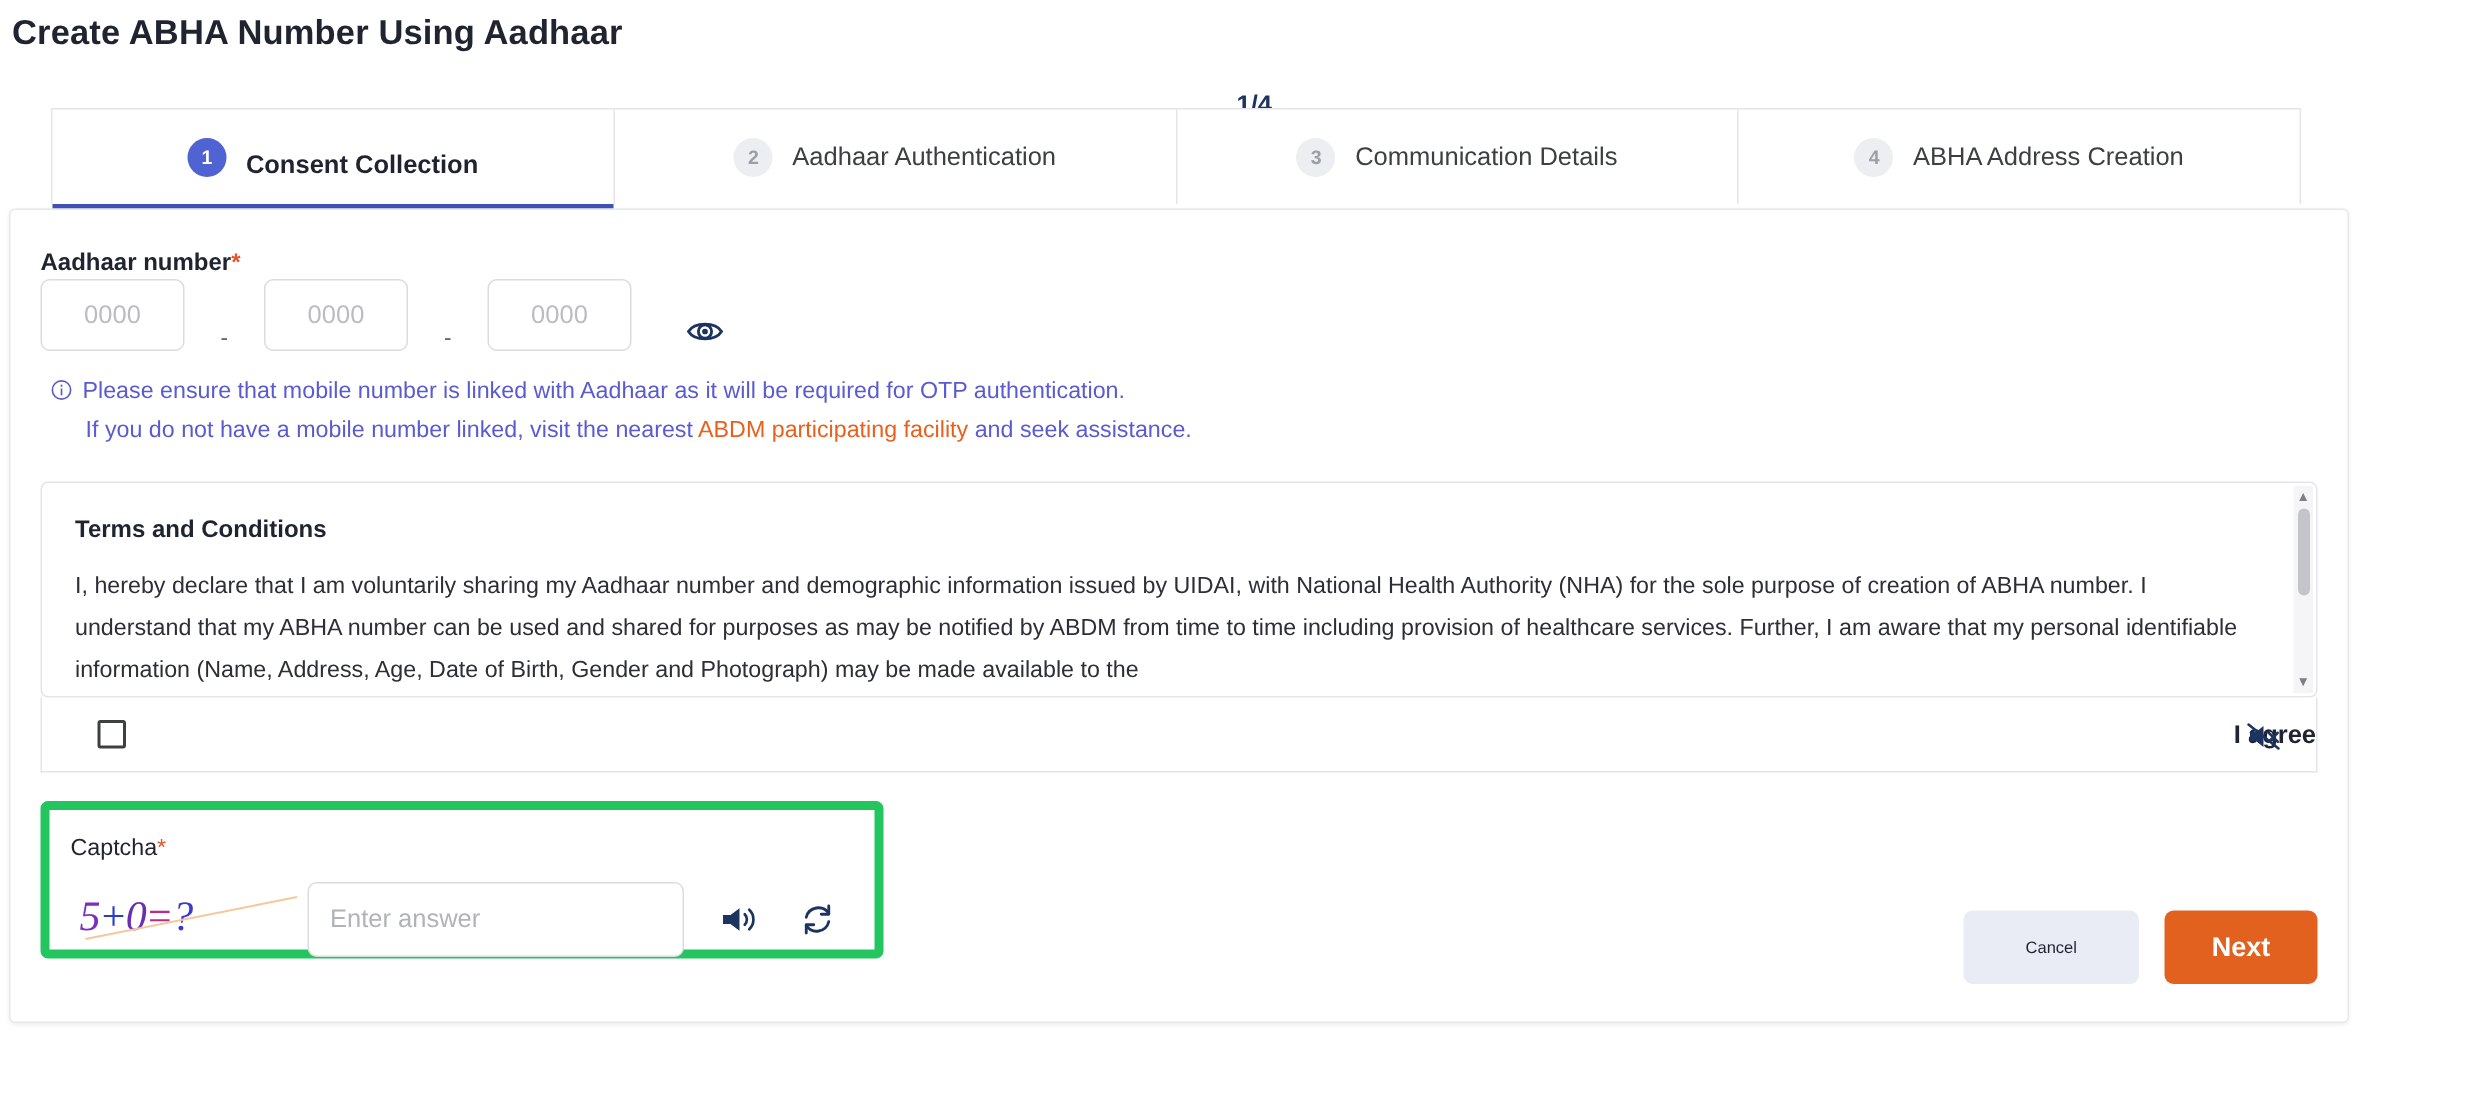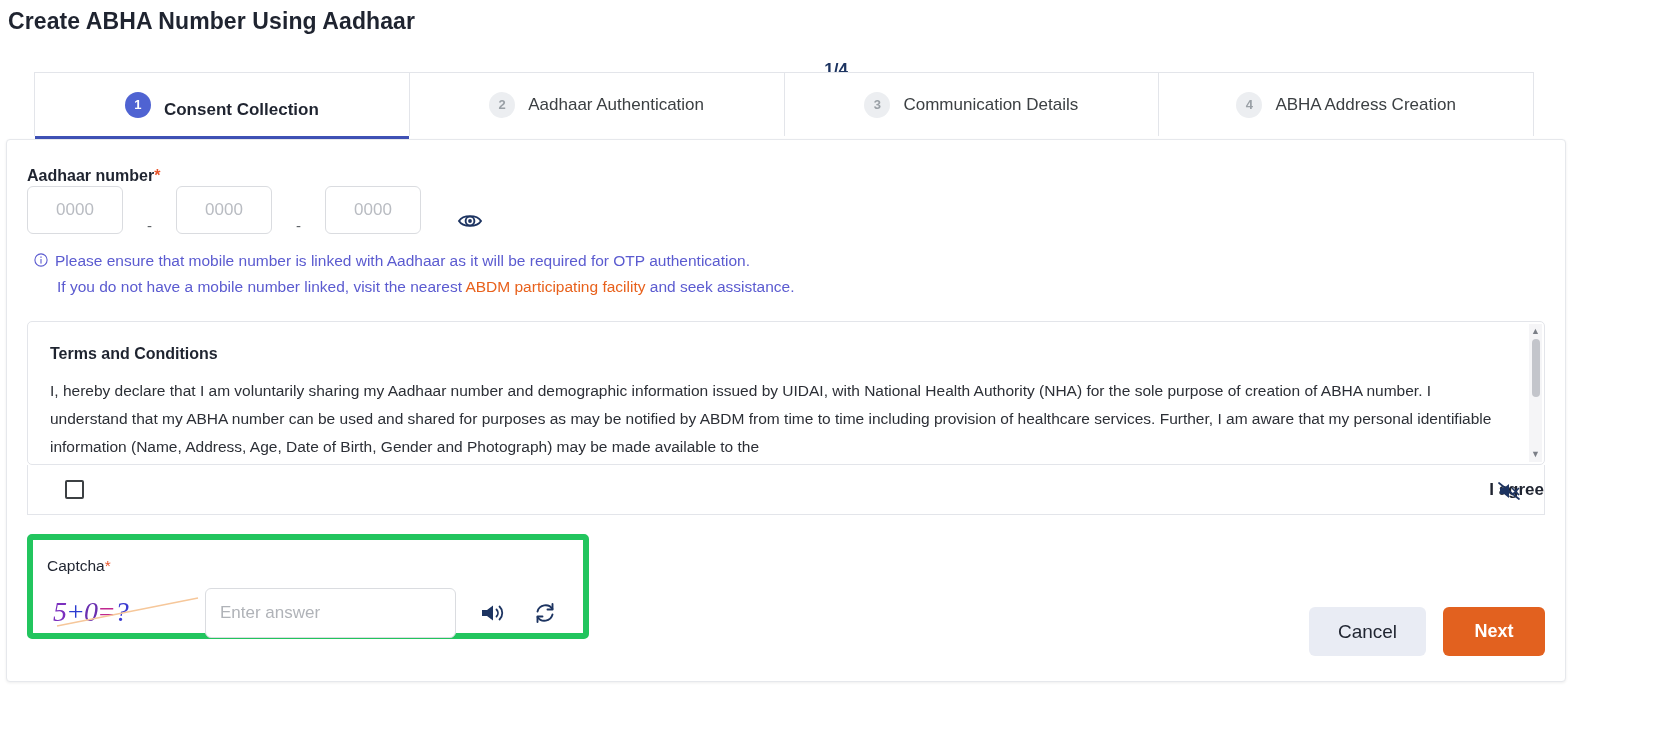--- a/index.html
+++ b/index.html
@@ -207,21 +207,21 @@
     width: 30px; height: 30px; margin-left: 22px; cursor: pointer;
     display: flex; align-items: center; justify-content: center;
   }
 
   
   .btn-cancel {
     position: absolute; left: 1302px; top: 467px;
     width: 117px; height: 49px;
     background: #e9ecf4; color: #1f2430;
     border: none; border-radius: 6px;
-    font-size: 19px; font-family: "Liberation Sans", sans-serif;
+    font-size: 11px; font-family: "Liberation Sans", sans-serif;
     cursor: pointer;
   }
   .btn-next {
     position: absolute; left: 1436px; top: 467px;
     width: 102px; height: 49px;
     background: #e2611f; color: #fff;
     border: none; border-radius: 6px;
     font-size: 18px; font-weight: 600;
     font-family: "Liberation Sans", sans-serif;
     cursor: pointer;

